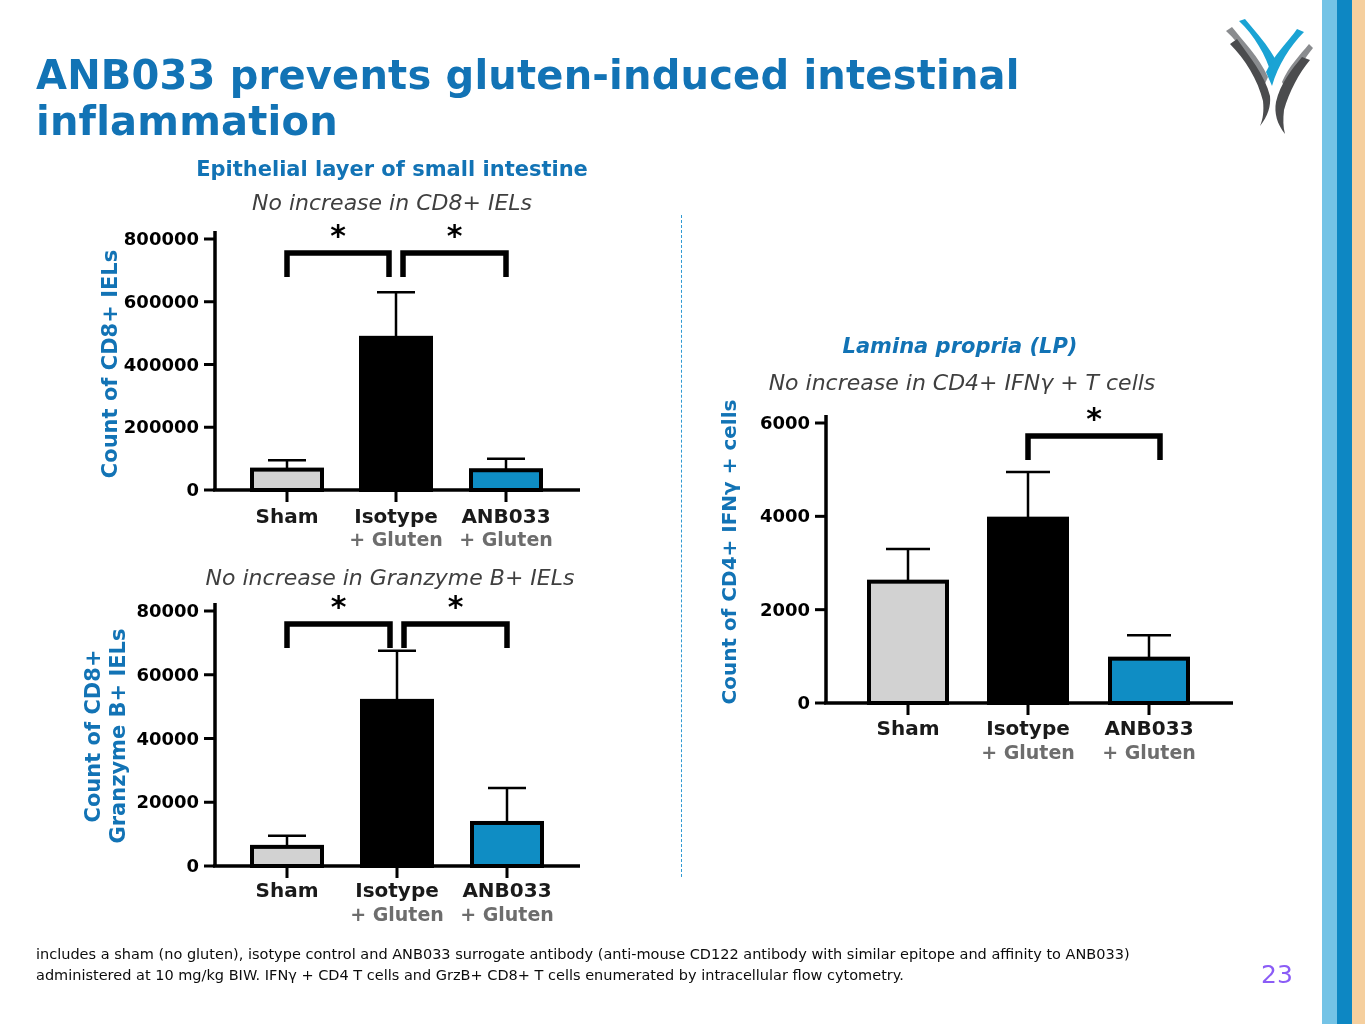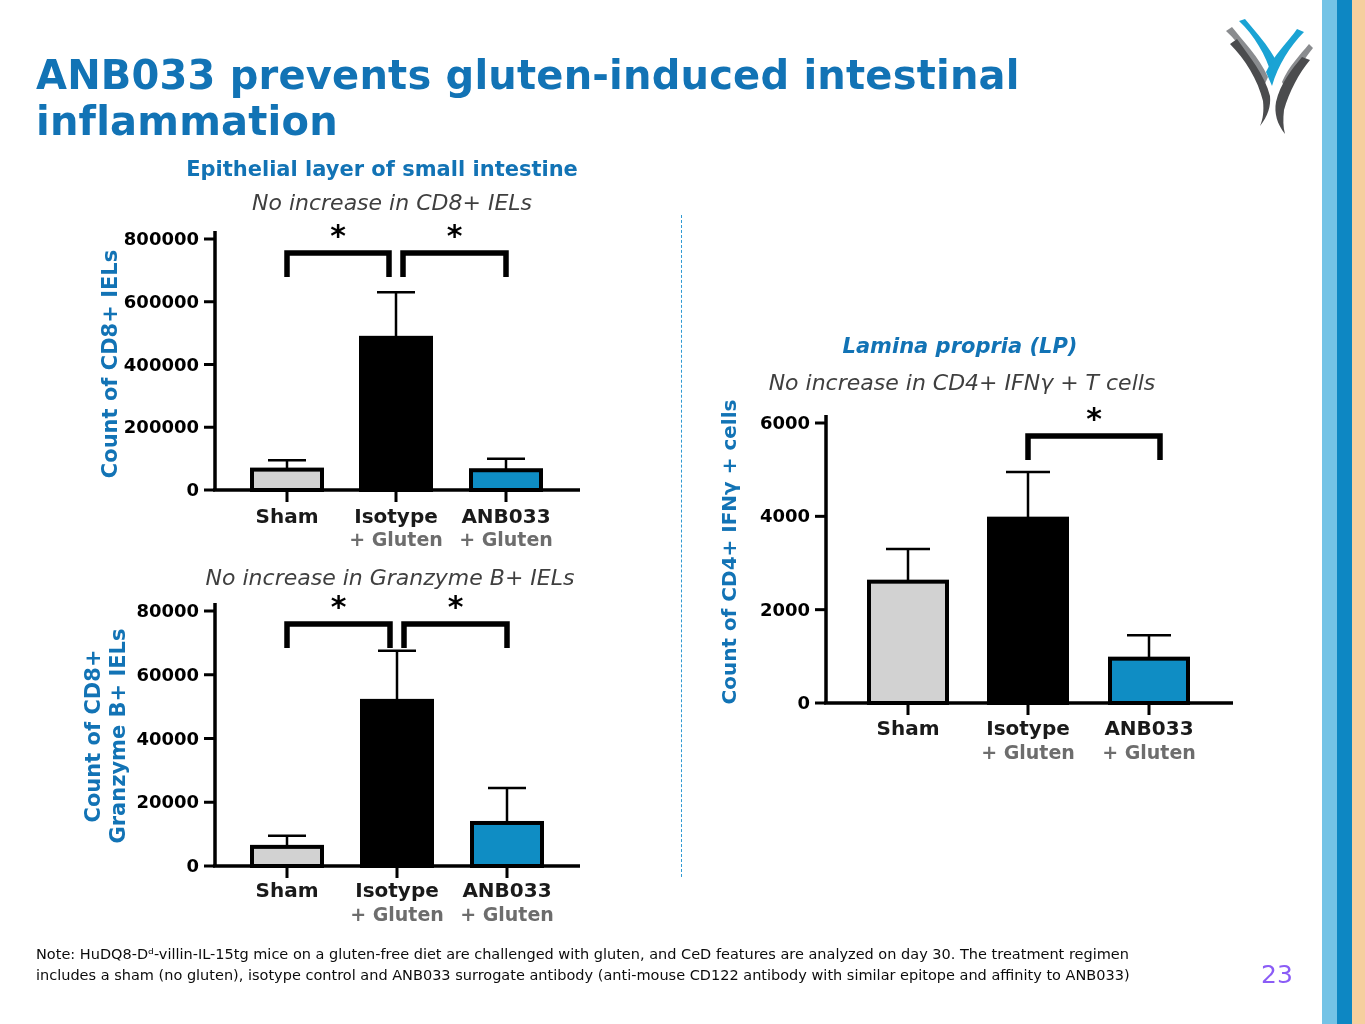--- a/index.html
+++ b/index.html
@@ -46,21 +46,21 @@
 
 <svg class="abs" style="left:1213px;top:18px;" width="100" height="118" viewBox="0 0 100 118" aria-hidden="true">
   <path d="M26,3 C41,17 53,37 59,58 L64,44 C55,27 42,13 32,1 Z" fill="#1aa3d4"></path>
   <path d="M13,13 C29,28 43,48 50,70 L55,59 C46,39 30,23 19,9 Z" fill="#8a8c8f"></path>
   <path d="M17,26 C32,41 45,62 50,83 C51,93 50,101 47,108 C55,98 58,88 57,78 C52,57 36,38 24,21 Z" fill="#4b4c4e"></path>
   <path d="M91,14 C77,28 65,47 59,68 L53,54 C61,37 75,24 84,11 Z" fill="#1aa3d4"></path>
   <path d="M100,30 C90,42 81,58 75,76 L69,64 C76,48 87,37 96,26 Z" fill="#8a8c8f"></path>
   <path d="M97,42 C86,55 76,74 71,92 C70,101 70,109 72,116 C64,106 61,95 63,84 C67,66 79,51 89,39 Z" fill="#4b4c4e"></path>
 </svg>
 
-<div class="abs section-heading" style="left:132px;top:157px;">Epithelial layer of small intestine</div>
+<div class="abs section-heading" style="left:142px;top:157px;">Epithelial layer of small intestine</div>
 <div class="abs chart-subtitle" style="left:142px;top:190px;">No increase in CD8+ IELs</div>
 <div class="abs chart-subtitle" style="left:140px;top:565px;font-style:italic;">No increase in Granzyme B+ IELs</div>
 <div class="abs section-heading" style="left:710px;top:334px;font-style:italic;">Lamina propria (LP)</div>
 <div class="abs chart-subtitle" style="left:712px;top:370px;">No increase in CD4+ IFNγ + T cells</div>
 
 <div class="abs y-label" style="left:-40px;top:352px;width:300px;font-size:21px;">Count of CD8+ IELs</div>
 <div class="abs y-label" style="left:-34px;top:711px;width:280px;font-size:21px;line-height:25px;">
   <div>Count of CD8+</div>
   <div>Granzyme B+ IELs</div>
 </div>
@@ -164,17 +164,17 @@
     <line x1="1149" y1="658.6666666666666" x2="1149" y2="635.3333333333334" stroke="#000" stroke-width="2.5"></line>
     <line x1="1127" y1="635.3333333333334" x2="1171" y2="635.3333333333334" stroke="#000" stroke-width="2.5"></line>
     <line x1="1149" y1="703" x2="1149" y2="715" stroke="#000" stroke-width="3"></line>
     <text x="1149" y="735" text-anchor="middle" font-size="20" fill="#1a1a1a" font-weight="bold" font-family="&quot;DejaVu Sans&quot;,&quot;Liberation Sans&quot;,sans-serif">ANB033</text>
     <text x="1149" y="759" text-anchor="middle" font-size="19" fill="#6d6d6d" font-weight="bold" font-family="&quot;DejaVu Sans&quot;,&quot;Liberation Sans&quot;,sans-serif">+ Gluten</text>
     <polyline points="1028,460 1028,436 1160,436 1160,460" fill="none" stroke="#000" stroke-width="5.5"></polyline>
     <text x="1094" y="429" text-anchor="middle" font-size="30" fill="#000" font-weight="bold" font-family="&quot;DejaVu Sans&quot;,&quot;Liberation Sans&quot;,sans-serif">*</text>
   </svg>
 
 <div class="abs note">
-  <div>Note: HuDQ8-Dᵈ-villin-IL-15tg mice on a gluten-free diet are challenged with gluten, and CeD features are analyzed on day 30. The treatment regimen</div>
   <div>includes a sham (no gluten), isotype control and ANB033 surrogate antibody (anti-mouse CD122 antibody with similar epitope and affinity to ANB033)</div>
+  <div>administered at 10 mg/kg BIW. IFNγ + CD4 T cells and GrzB+ CD8+ T cells enumerated by intracellular flow cytometry.</div>
 </div>
 
 <div class="abs page-number">23</div>
 
 </body></html>

